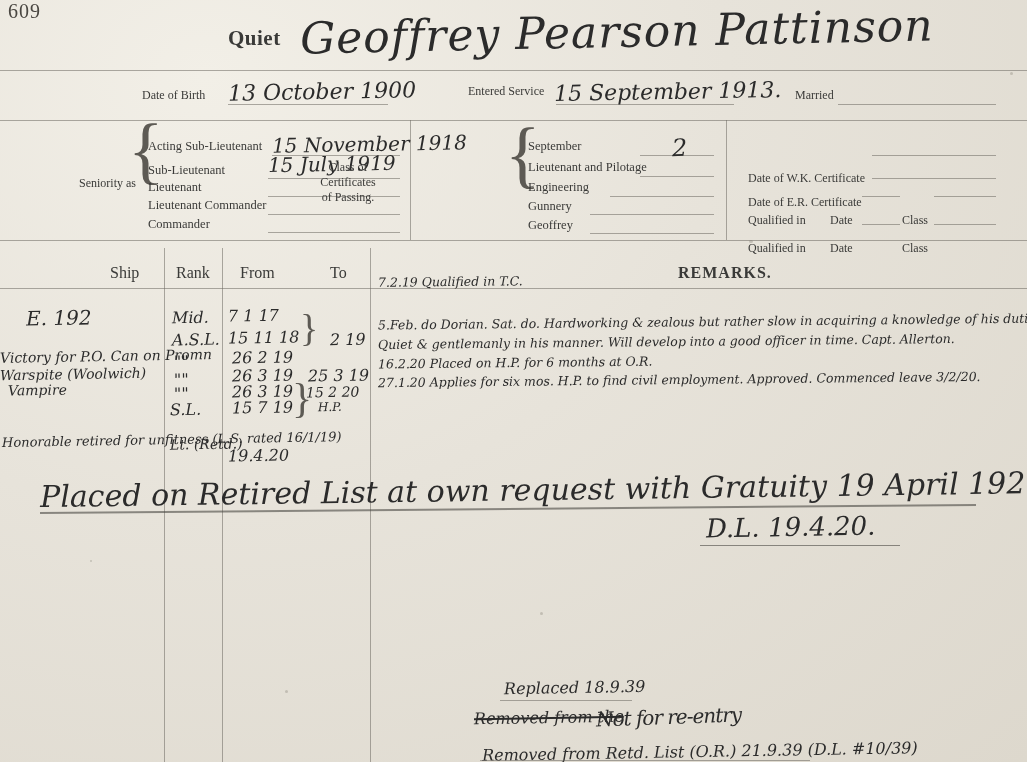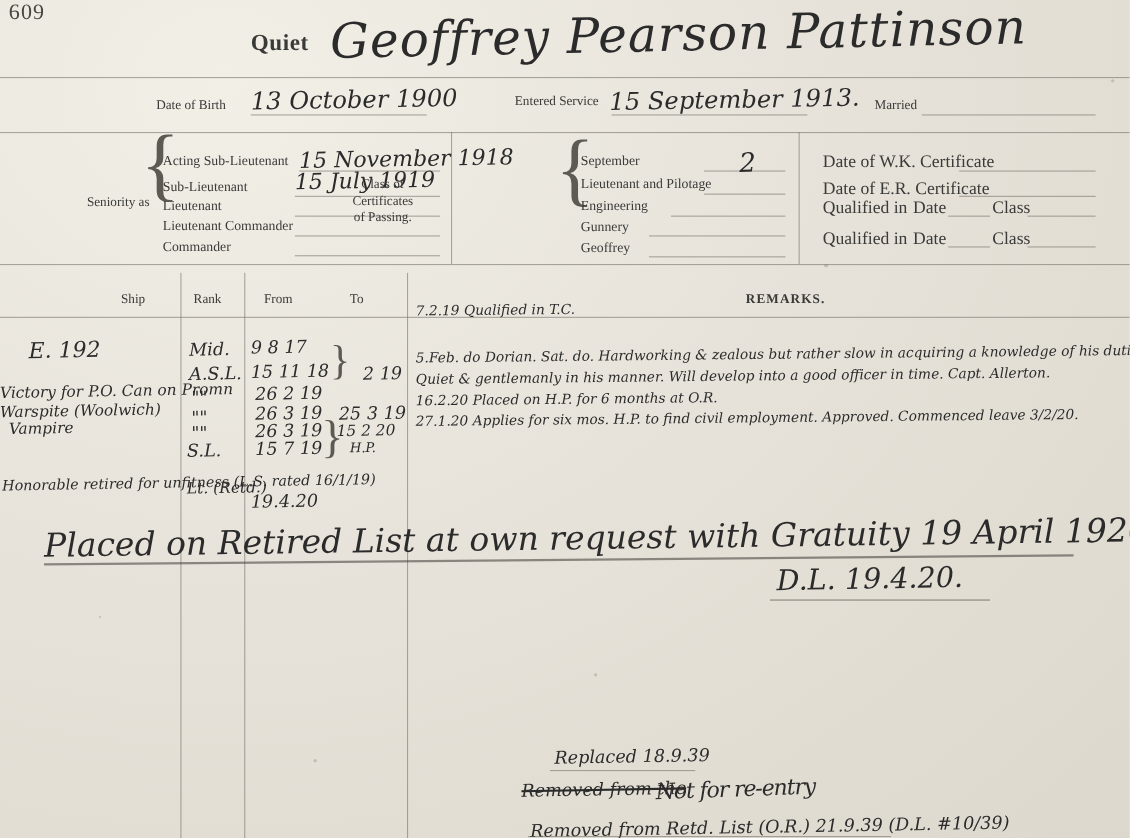--- a/index.html
+++ b/index.html
@@ -53,24 +53,24 @@
   .brace{position:absolute;font-size:74px;color:#5d5a54;font-family:"Liberation Serif",serif;}
   .rank-label{position:absolute;font-size:12.5px;white-space:nowrap;}
   .rank-date{position:absolute;font-size:20px;white-space:nowrap;transform:rotate(-1deg);}
 
   
   #class-of-label{position:absolute;left:312px;top:160px;font-size:12px;text-align:center;width:72px;line-height:15px;}
   .cert-label{position:absolute;font-size:12.5px;white-space:nowrap;}
   #seamanship-mark{position:absolute;left:672px;top:134px;font-size:24px;transform:rotate(-2deg);}
 
   
-  .right-label{position:absolute;font-size:16px;white-space:nowrap;}
-
-  
-  .th{position:absolute;font-size:12px;font-weight:normal;}
+  .right-label{position:absolute;font-size:12px;white-space:nowrap;margin-top:32px;}
+
+  
+  .th{position:absolute;font-size:16px;font-weight:normal;}
 
   
   .svc{position:absolute;font-size:16px;white-space:nowrap;transform:rotate(-1deg);}
   .rem{position:absolute;font-size:12.5px;white-space:nowrap;transform:rotate(-.6deg);}
   #retired-line{position:absolute;left:40px;top:472px;font-size:30px;white-space:nowrap;transform:rotate(-.8deg);}
   #retired-underline{position:absolute;left:40px;top:508px;width:936px;height:2px;background:#4a4742;opacity:.6;transform:rotate(-.5deg);}
   #initials{position:absolute;left:706px;top:512px;font-size:26px;transform:rotate(-1deg);}
   #initials-underline{position:absolute;left:700px;top:545px;width:200px;height:1px;background:#4a4742;opacity:.6;}
 
   .foot{position:absolute;font-size:16px;white-space:nowrap;transform:rotate(-1deg);}
@@ -164,30 +164,30 @@
 
 <div class="right-label print" style="left:748px;top:209px;">Qualified in</div>
 <div class="right-label print" style="left:830px;top:209px;">Date</div>
 <div class="right-label print" style="left:902px;top:209px;">Class</div>
 <div class="rule hrule" style="left:862px;top:224px;width:38px;"></div>
 <div class="rule hrule" style="left:934px;top:224px;width:62px;"></div>
 
 <div class="th print" style="left:110px;top:264px;">Ship</div>
 <div class="th print" style="left:176px;top:264px;">Rank</div>
 <div class="th print" style="left:240px;top:264px;">From</div>
-<div class="th print" style="left:318px;top:264px;">To</div>
+<div class="th print" style="left:330px;top:264px;">To</div>
 <div class="th print" style="left:678px;top:264px;font-weight:bold;letter-spacing:1px;">REMARKS.</div>
 
 <div class="rule vrule" style="left:164px;top:248px;height:514px;"></div>
 <div class="rule vrule" style="left:222px;top:248px;height:514px;"></div>
 <div class="rule vrule" style="left:370px;top:248px;height:514px;"></div>
 
 <div class="svc hand" style="left:26px;top:306px;font-size:20px;">E. 192</div>
 <div class="svc hand" style="left:172px;top:308px;">Mid.</div>
-<div class="svc hand" style="left:228px;top:306px;">9  8  17</div>
+<div class="svc hand" style="left:228px;top:306px;">7  1  17</div>
 
 <div class="svc hand" style="left:172px;top:330px;">A.S.L.</div>
 <div class="svc hand" style="left:228px;top:328px;">15  11  18</div>
 <div class="svc hand" style="left:330px;top:330px;">2  19</div>
 
 <div class="svc hand" style="left:0px;top:348px;font-size:14px;">Victory for P.O. Can on Promn</div>
 <div class="svc hand" style="left:174px;top:352px;">""</div>
 <div class="svc hand" style="left:232px;top:348px;">26  2  19</div>
 
 <div class="svc hand" style="left:0px;top:366px;font-size:14px;">Warspite (Woolwich)</div>

